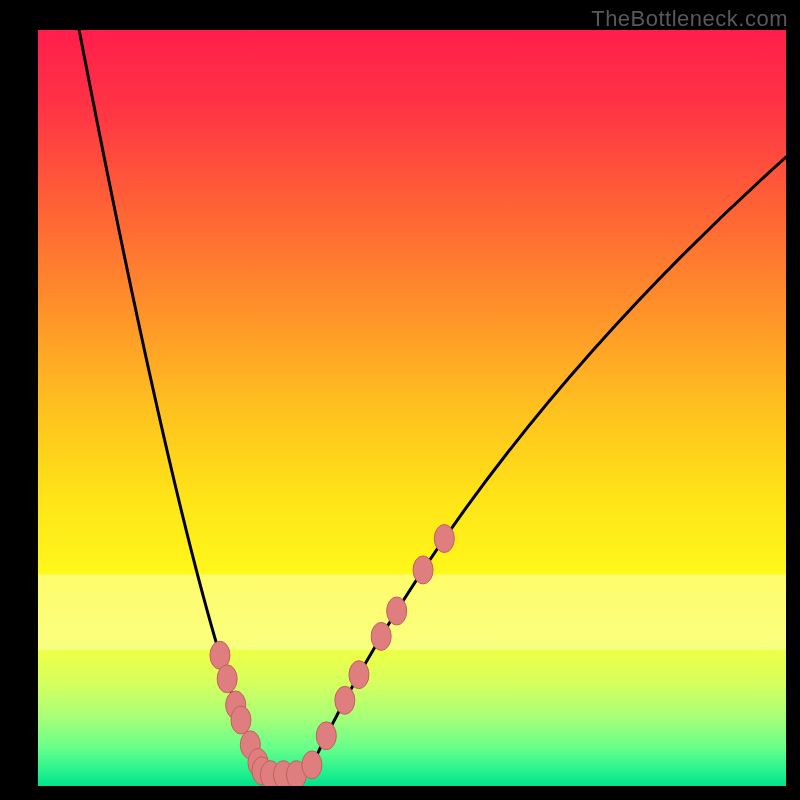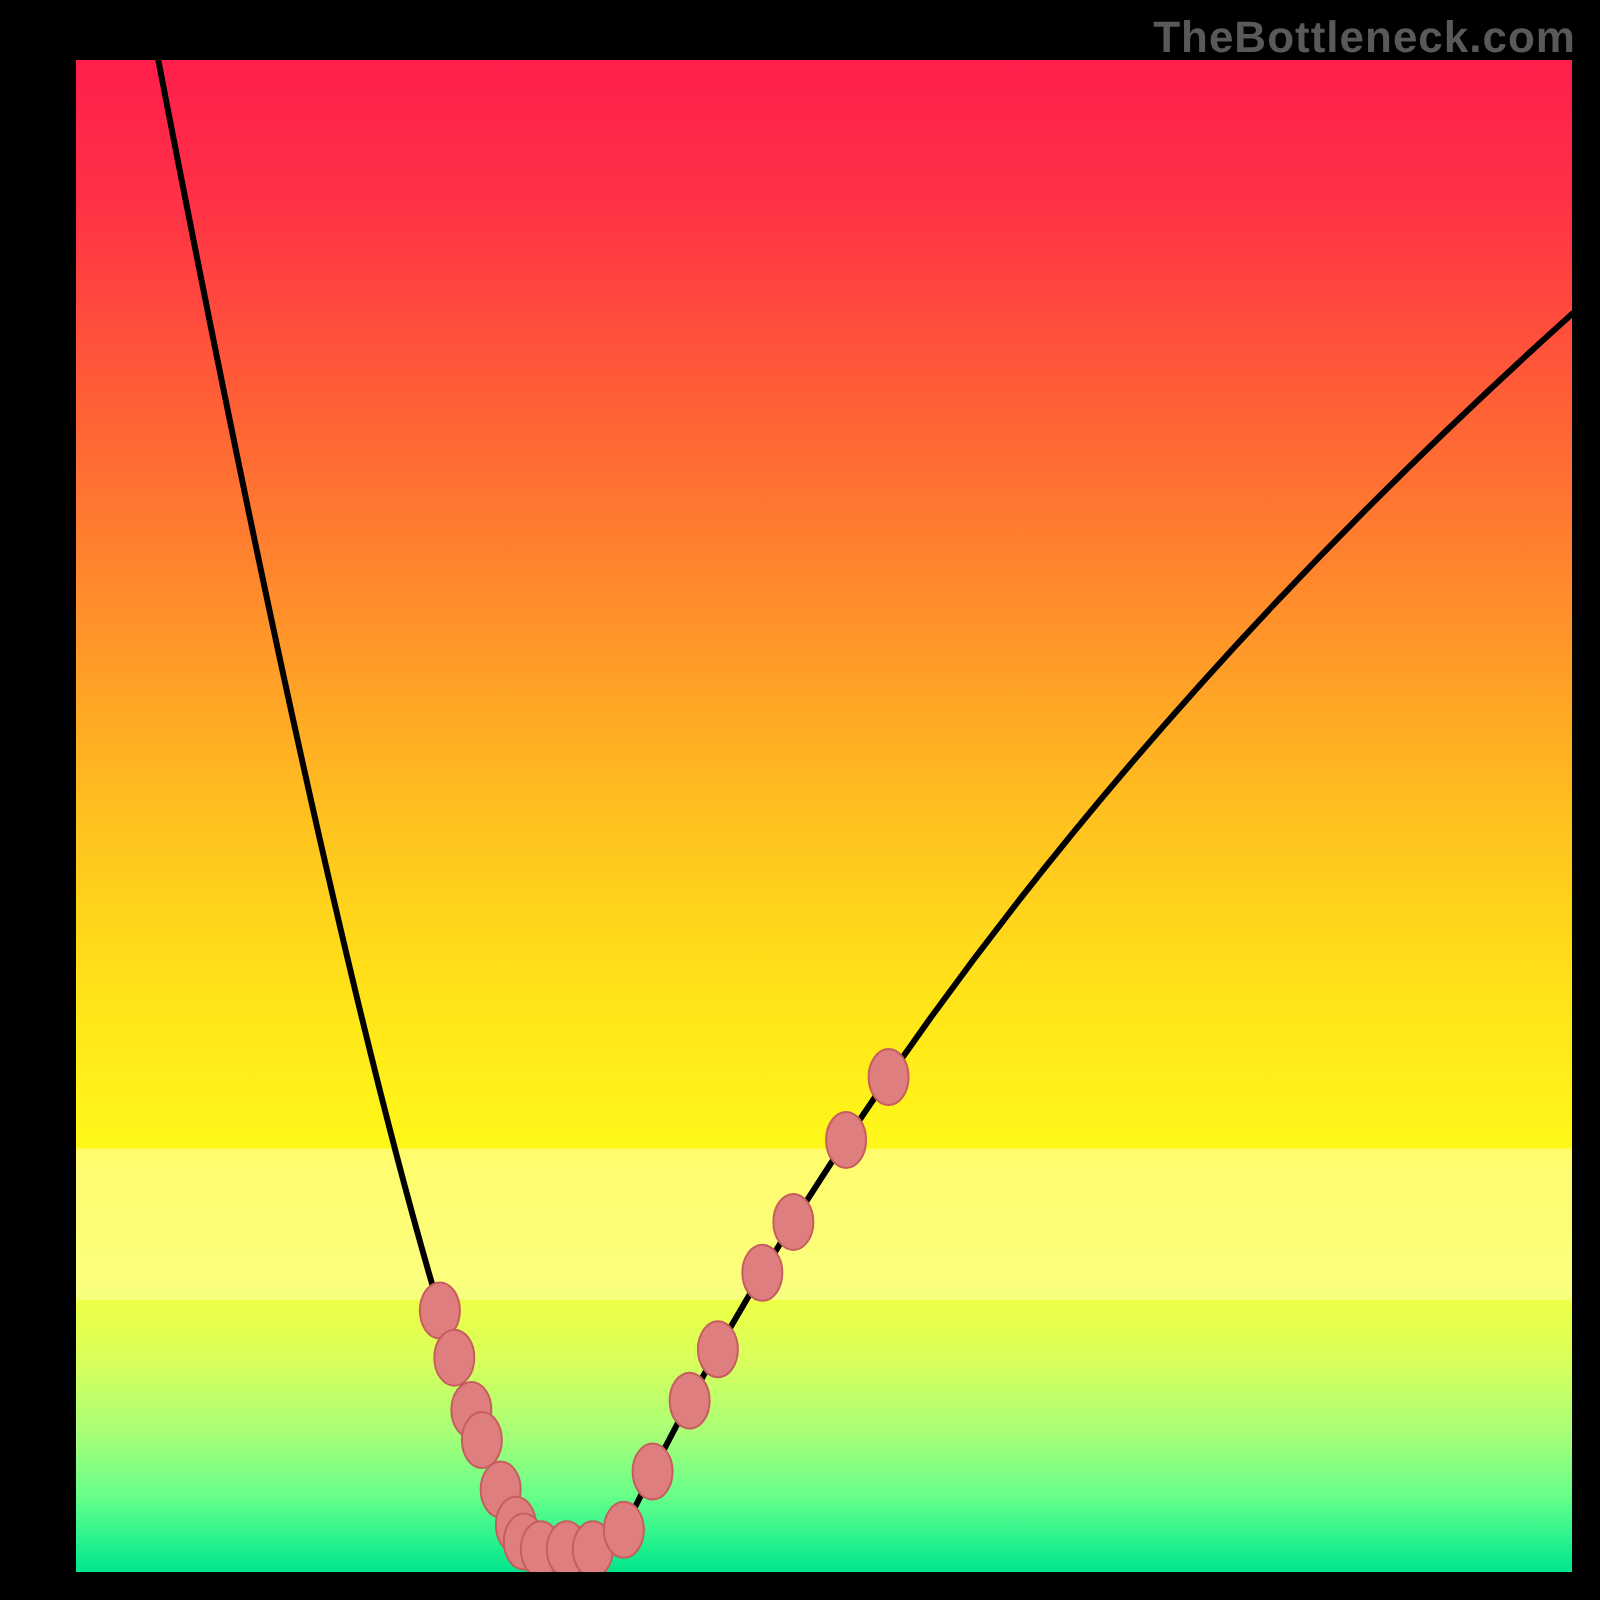--- a/index.html
+++ b/index.html
@@ -15,21 +15,21 @@
     position: relative;
     width: 800px;
     height: 800px;
     background: #000;
   }
   .watermark {
     position: absolute;
     top: 6px;
     right: 12px;
     font-size: 22px;
-    font-weight: 700;
+    font-weight: 400;
     color: #595959;
     letter-spacing: 0.5px;
     user-select: none;
   }
   .stage {
     position: absolute;
     box-sizing: border-box;
   }
   svg {
     display: block;

